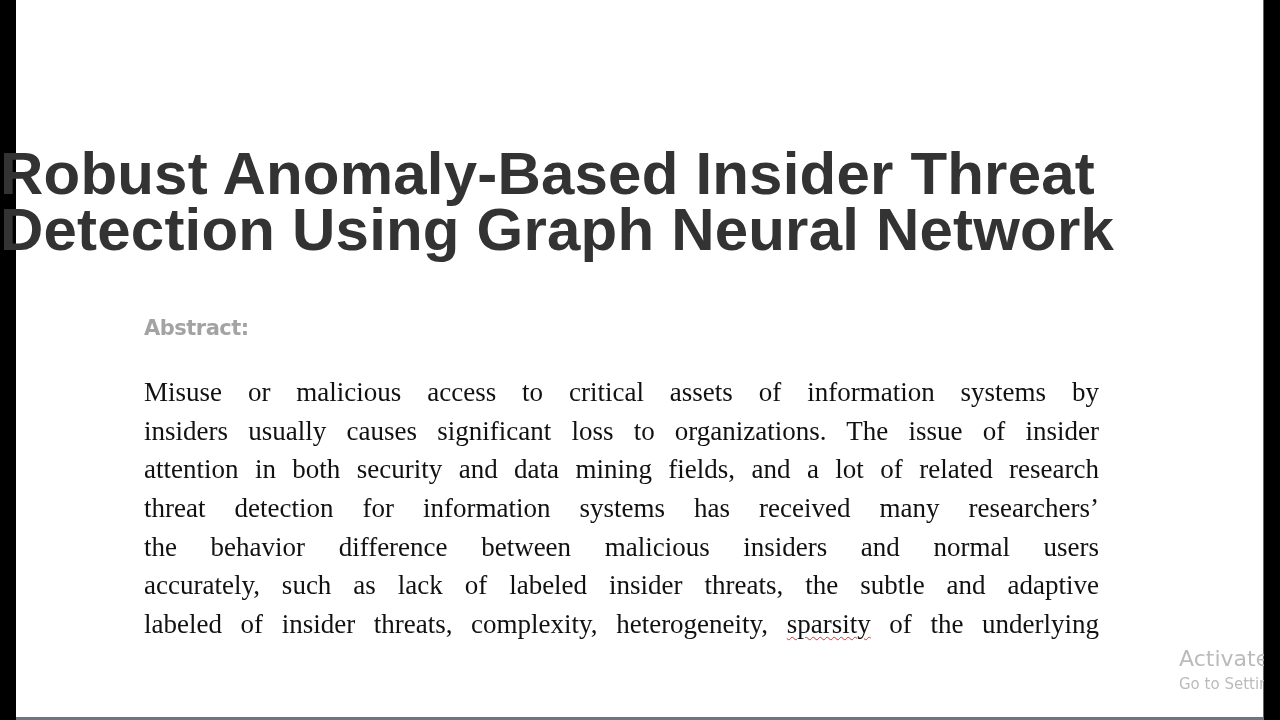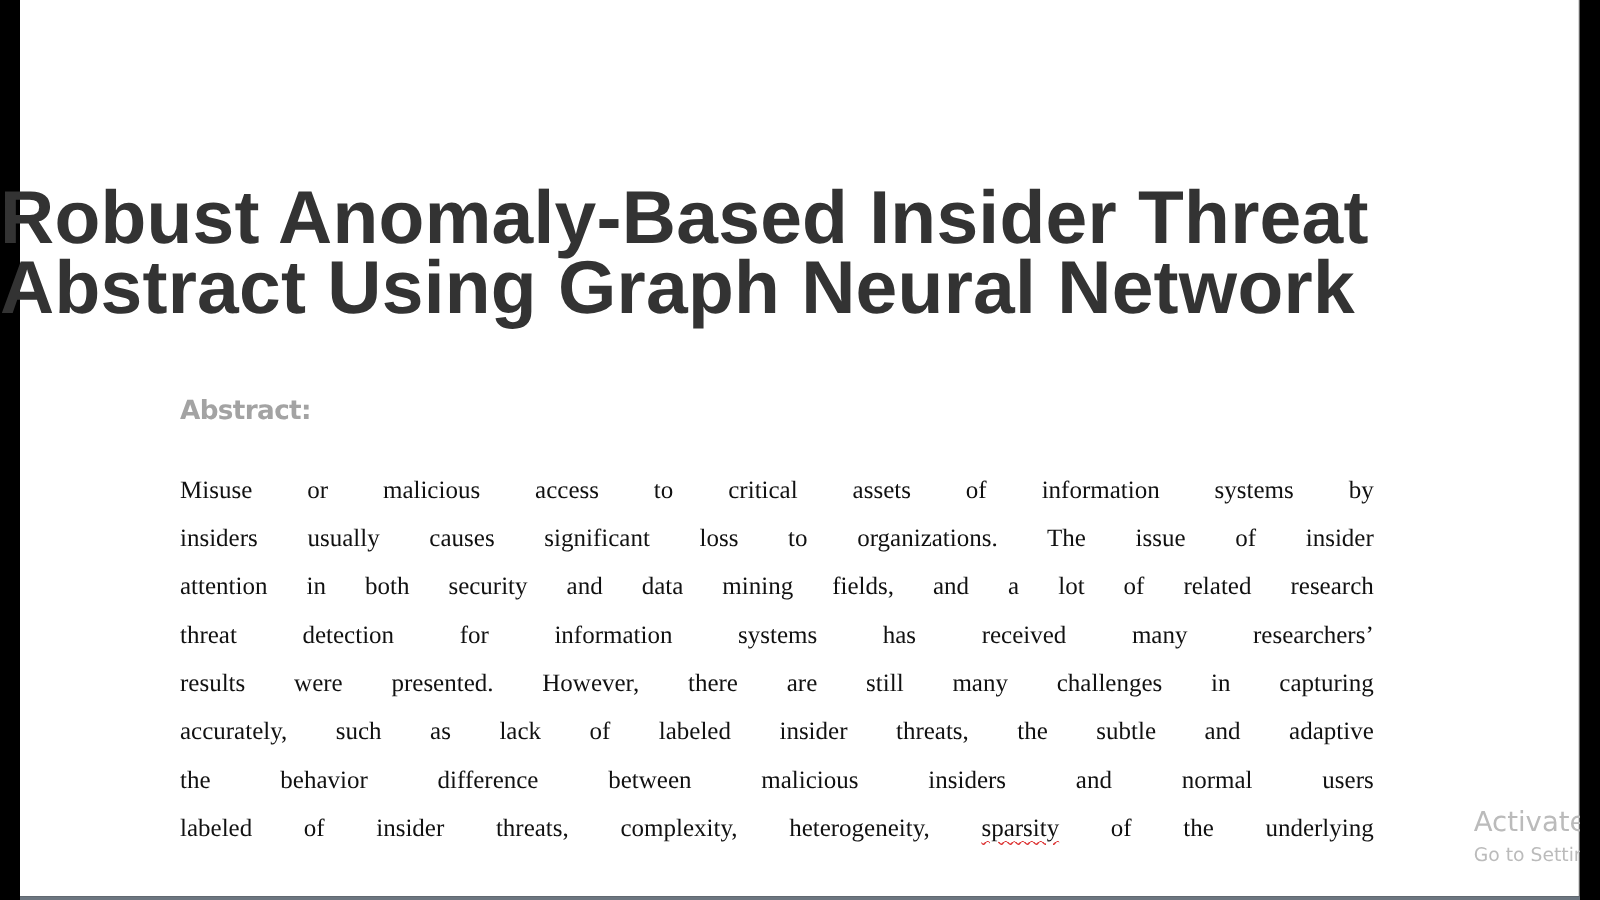--- a/index.html
+++ b/index.html
@@ -3,49 +3,48 @@
 <meta charset="utf-8">
 <style>
   html, body { margin:0; padding:0; }
   body { width:1280px; height:720px; background:#000; position:relative; overflow:hidden; }
   .page { position:absolute; left:16px; top:0; width:1247px; height:717px; background:#fff; border-right:1px solid #666; }
   .bottom-line { position:absolute; left:16px; top:717px; width:1248px; height:3px; background:#6c7680; }
   .title { position:absolute; left:0; top:146px; width:1276px; text-align:left;
     font-family:"Liberation Sans", sans-serif; font-weight:bold; font-size:60px; line-height:56px; color:#333; letter-spacing:0.2px; }
   .abstract-label { position:absolute; left:144px; top:316px; font-family:"DejaVu Sans", sans-serif; font-weight:bold; font-size:21px; color:#a3a3a3; letter-spacing:-0.5px; }
   .body-text { position:absolute; left:144px; top:373px; width:955px;
-    font-family:"Liberation Serif", serif; font-size:20px; line-height:38.7px; color:#111; }
+    font-family:"Liberation Serif", serif; font-size:27px; line-height:38.7px; color:#111; }
   .body-line { display:block; text-align:justify; text-align-last:justify; white-space:nowrap; height:38.7px; }
   .squiggle { text-decoration: underline wavy #d33; text-underline-offset:3px; text-decoration-thickness:1px; }
   .watermark { position:absolute; left:1179px; top:646px; font-family:"DejaVu Sans", sans-serif; color:#bbb; white-space:nowrap; }
   .wm1 { font-size:22px; }
   .wm2 { font-size:15px; margin-top:4px; }
   .right-bar { position:absolute; left:1264px; top:0; width:16px; height:720px; background:#000; }
 </style>
 </head>
 <body>
 
 <div class="page"></div>
 <div class="bottom-line"></div>
 
 <div class="title">
   <div>Robust Anomaly-Based Insider Threat</div>
-  <div>Abstract Using Graph Neural Network</div>
+  <div>Detection Using Graph Neural Network</div>
 </div>
 
 <div class="abstract-label">Abstract:</div>
 
 <div class="body-text">
   <span class="body-line">Misuse or malicious access to critical assets of information systems by</span>
   <span class="body-line">insiders usually causes significant loss to organizations. The issue of insider</span>
   <span class="body-line">attention in both security and data mining fields, and a lot of related research</span>
   <span class="body-line">threat detection for information systems has received many researchers’</span>
-  <span class="body-line">results were presented. However, there are still many challenges in capturing</span>
+  <span class="body-line">the behavior difference between malicious insiders and normal users</span>
   <span class="body-line">accurately, such as lack of labeled insider threats, the subtle and adaptive</span>
-  <span class="body-line">the behavior difference between malicious insiders and normal users</span>
   <span class="body-line"><span>labeled of insider threats, complexity, heterogeneity, </span><span class="squiggle">sparsity</span><span> of the underlying</span></span>
 </div>
 
 <div class="watermark">
   <div class="wm1">Activate Windows</div>
   <div class="wm2">Go to Settings to activate Windows.</div>
 </div>
 
 <div class="right-bar"></div>
 

